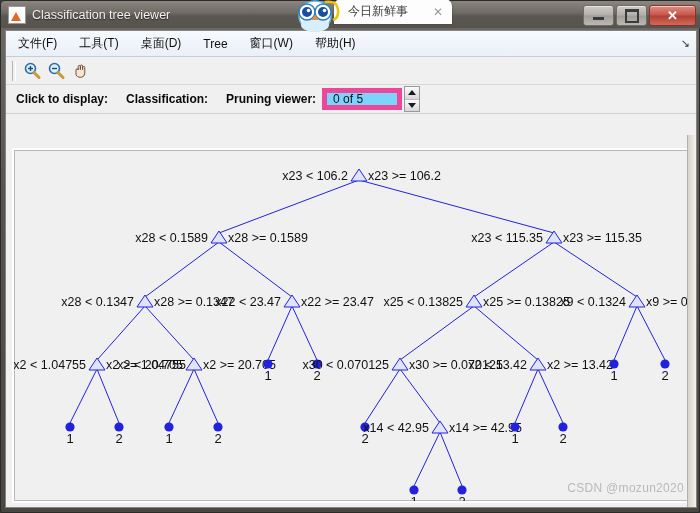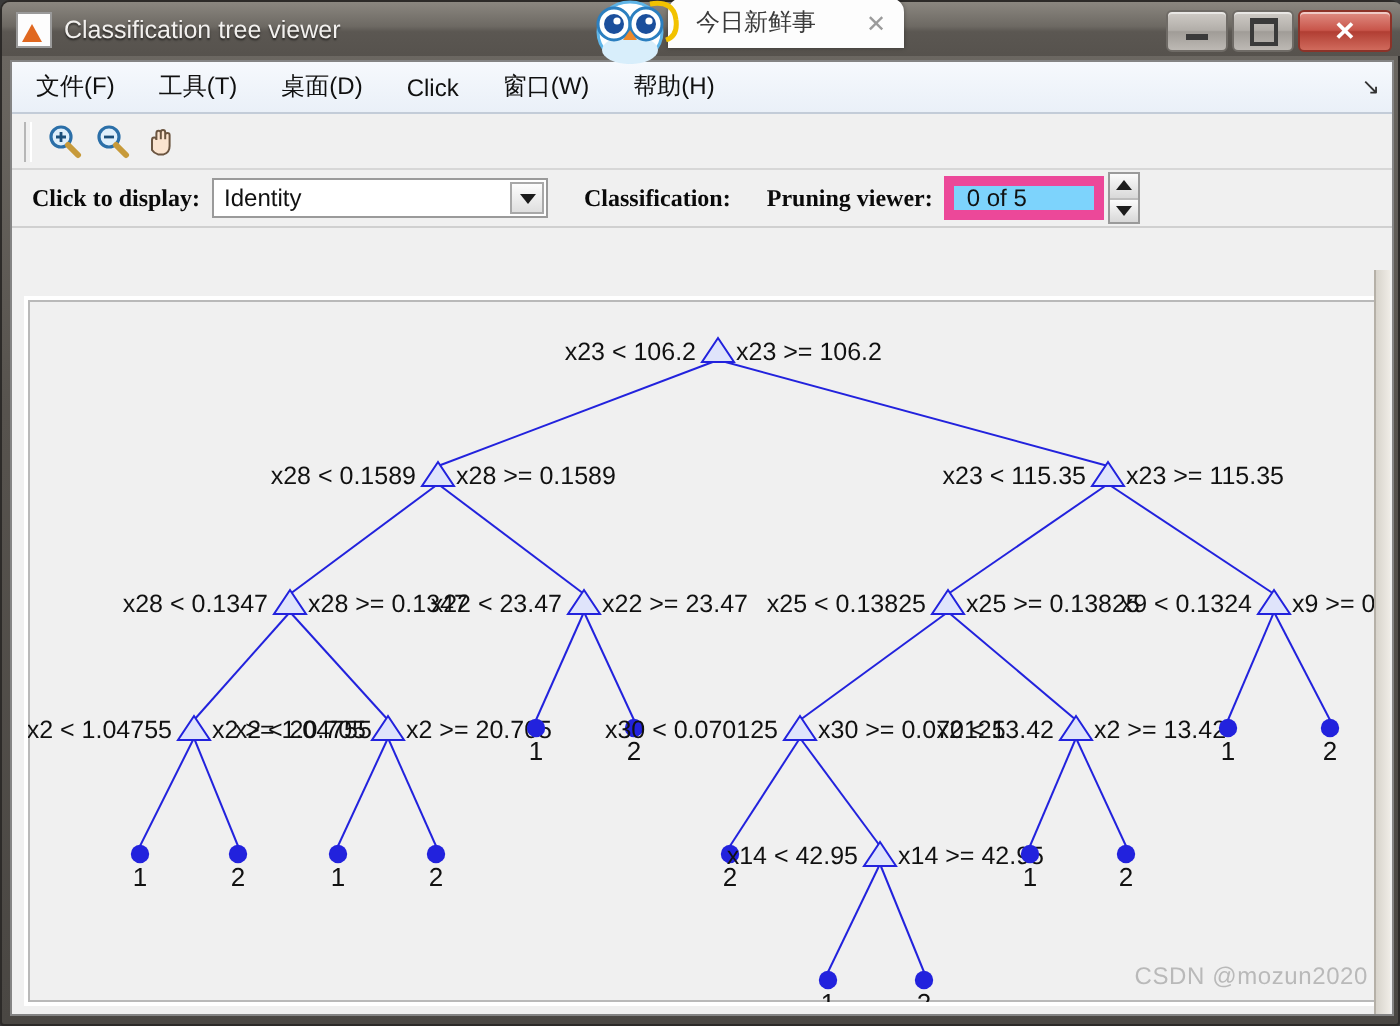--- a/index.html
+++ b/index.html
@@ -170,21 +170,20 @@
     align-items: center;
     padding-left: 10px;
     border-bottom: 1px solid #d0d0d0;
     position: relative;
   }
   .ctl-label {
     font-size: 12px;
     font-weight: bold;
     color: #0a0a0a;
     white-space: nowrap;
-    font-family: Liberation Serif, serif;
   }
   .combo {
     height: 20px;
     background: #ffffff;
     border: 1px solid #9a9a9a;
     margin-left: 6px;
     display: flex;
     align-items: center;
     position: relative;
     box-sizing: border-box;
@@ -311,21 +310,21 @@
     <span class="tab-label">今日新鲜事</span>
     <span class="tab-close">✕</span>
   </div>
 
   <div class="client">
 
     <div class="menubar">
       <span class="menu-item"><span>文件(F)</span></span>
       <span class="menu-item"><span>工具(T)</span></span>
       <span class="menu-item"><span>桌面(D)</span></span>
-      <span class="menu-item"><span>Click</span></span>
+      <span class="menu-item"><span>Tree</span></span>
       <span class="menu-item"><span>窗口(W)</span></span>
       <span class="menu-item"><span>帮助(H)</span></span>
       <span class="menu-resize">↘</span>
     </div>
 
     <div class="toolbar">
       <span class="tool-sep"></span>
       <div class="tool-btn">
         <svg width="18" height="18" viewBox="0 0 18 18">
           <circle cx="7.5" cy="6.5" r="5" fill="#dfeffb" stroke="#2b6fa8" stroke-width="1.6"></circle>
@@ -342,26 +341,20 @@
       </div>
       <div class="tool-btn">
         <svg width="18" height="18" viewBox="0 0 18 18">
           <path d="M5 13 v-5 q0-1.2 1.1-1.2 T7.2 8 v-3.4 q0-1.2 1.1-1.2 T9.4 4.6 v3 V4.2 q0-1.2 1.1-1.2 T11.6 4.2 v3.4 V5.6 q0-1.1 1.1-1.1 T13.8 5.6 V11 q0 3.4-3 4.2 H8 q-2-0.6-3-2.2z" fill="#fbe4cf" stroke="#6b5540" stroke-width="1"></path>
         </svg>
       </div>
     </div>
 
     <div class="controls">
       <span class="ctl-label">Click to display:</span>
-      <div class="combo" id="combo-display">
-        <span class="val">Identity</span>
-        <span class="arrow-box">
-            <span class="caret-dn"></span>
-          </span>
-      </div>
 
       <span class="ctl-label" style="margin-left:18px;">Classification:</span>
 
       <span class="ctl-label" style="margin-left:18px;">Pruning viewer:</span>
       <div class="spinbox">
         <span class="val">0 of 5</span>
       </div>
       <div class="spin-arrows">
         <div>
             <span class="caret-up-sm"></span>

